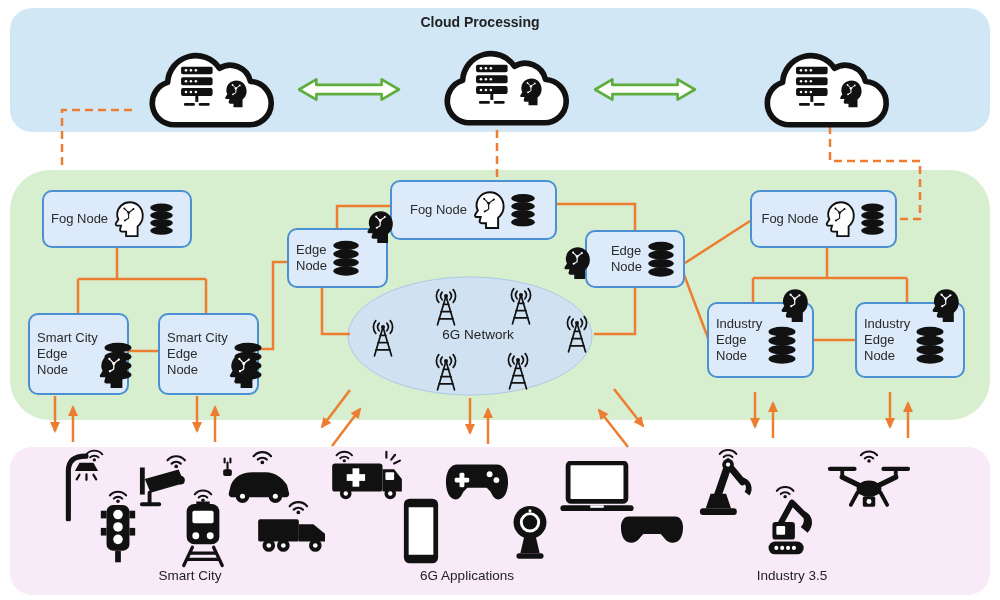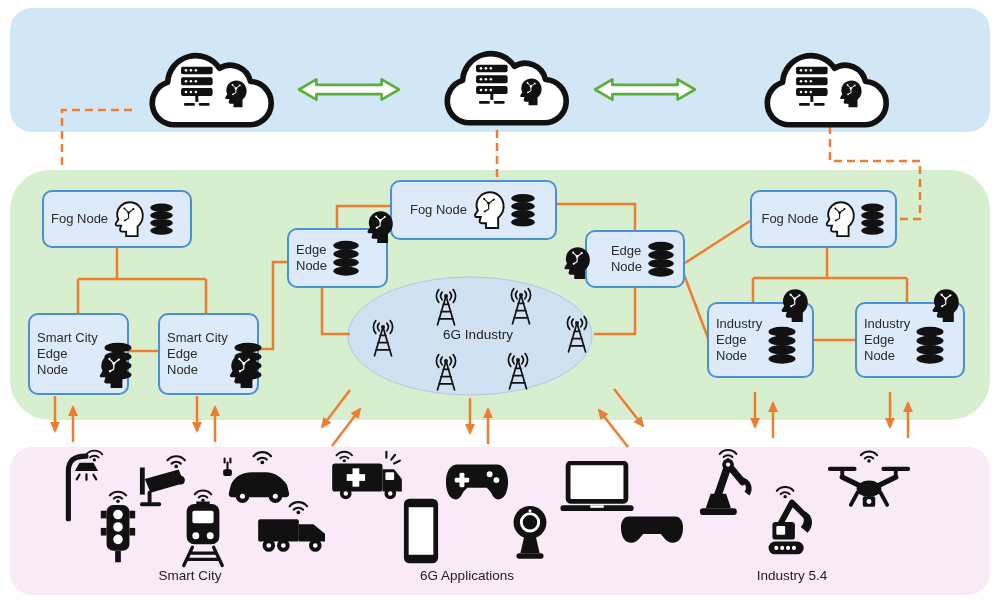--- a/index.html
+++ b/index.html
@@ -268,20 +268,21 @@
         <circle cx="45" cy="56.5" r="2.6" fill="#fff"></circle>
         <path d="M33 47 L26 60 M57 47 L64 60" stroke="#111" stroke-width="4" stroke-linecap="round"></path>
       </symbol>
     </defs>
   </svg>
 
   <div class="band" id="band-cloud"></div>
   <div class="band" id="band-fog"></div>
   <div class="band" id="band-dev"></div>
 
+  <div class="title" style="left:380px;top:14px;width:200px;">Cloud Processing</div>
 
   <svg class="layer" width="1000" height="600">
     <ellipse cx="470" cy="336" rx="122" ry="59" fill="#d0e1f2" stroke="#aec8e4" stroke-width="1"></ellipse>
     <g>
       <use href="#i-tower" x="429" y="287" width="34" height="40"></use>
       <use href="#i-tower" x="504" y="286" width="34" height="40"></use>
       <use href="#i-tower" x="366" y="318" width="34" height="40"></use>
       <use href="#i-tower" x="560" y="314" width="34" height="40"></use>
       <use href="#i-tower" x="429" y="352" width="34" height="40"></use>
       <use href="#i-tower" x="501" y="351" width="34" height="40"></use>
@@ -440,21 +441,21 @@
 Edge
 Node</span>
     <svg width="32" height="38" viewBox="0 0 26 31" style="margin-top:10px;">
         <use href="#i-db"></use>
       </svg>
   </div>
   <svg class="icon" style="left:929px;top:288px;" width="31" height="36" viewBox="0 0 26 30">
       <use href="#i-head-black"></use>
     </svg>
 
-  <div id="net-label" style="left:408px;top:327px;width:140px;">6G Industry</div>
+  <div id="net-label" style="left:408px;top:327px;width:140px;">6G Network</div>
 
   <svg class="icon" style="left:60px;top:446px;" width="52" height="76" viewBox="0 0 56 80">
       <use href="#i-lamp"></use>
     </svg>
   <svg class="icon" style="left:97px;top:487px;" width="42" height="78" viewBox="0 0 44 80">
       <use href="#i-traffic"></use>
     </svg>
   <svg class="icon" style="left:138px;top:452px;" width="58" height="60" viewBox="0 0 60 62">
       <use href="#i-cctv"></use>
     </svg>
@@ -492,15 +493,15 @@
     </svg>
   <svg class="icon" style="left:760px;top:483px;" width="62" height="82" viewBox="0 0 62 84">
       <use href="#i-excavator"></use>
     </svg>
   <svg class="icon" style="left:826px;top:446px;" width="86" height="72" viewBox="0 0 90 72">
       <use href="#i-drone"></use>
     </svg>
 
   <div class="lbl" style="left:130px;top:568px;width:120px;">Smart City</div>
   <div class="lbl" style="left:397px;top:568px;width:140px;">6G Applications</div>
-  <div class="lbl" style="left:732px;top:568px;width:120px;">Industry 5.4</div>
+  <div class="lbl" style="left:732px;top:568px;width:120px;">Industry 3.5</div>
 
 </div>
 
 </body></html>

